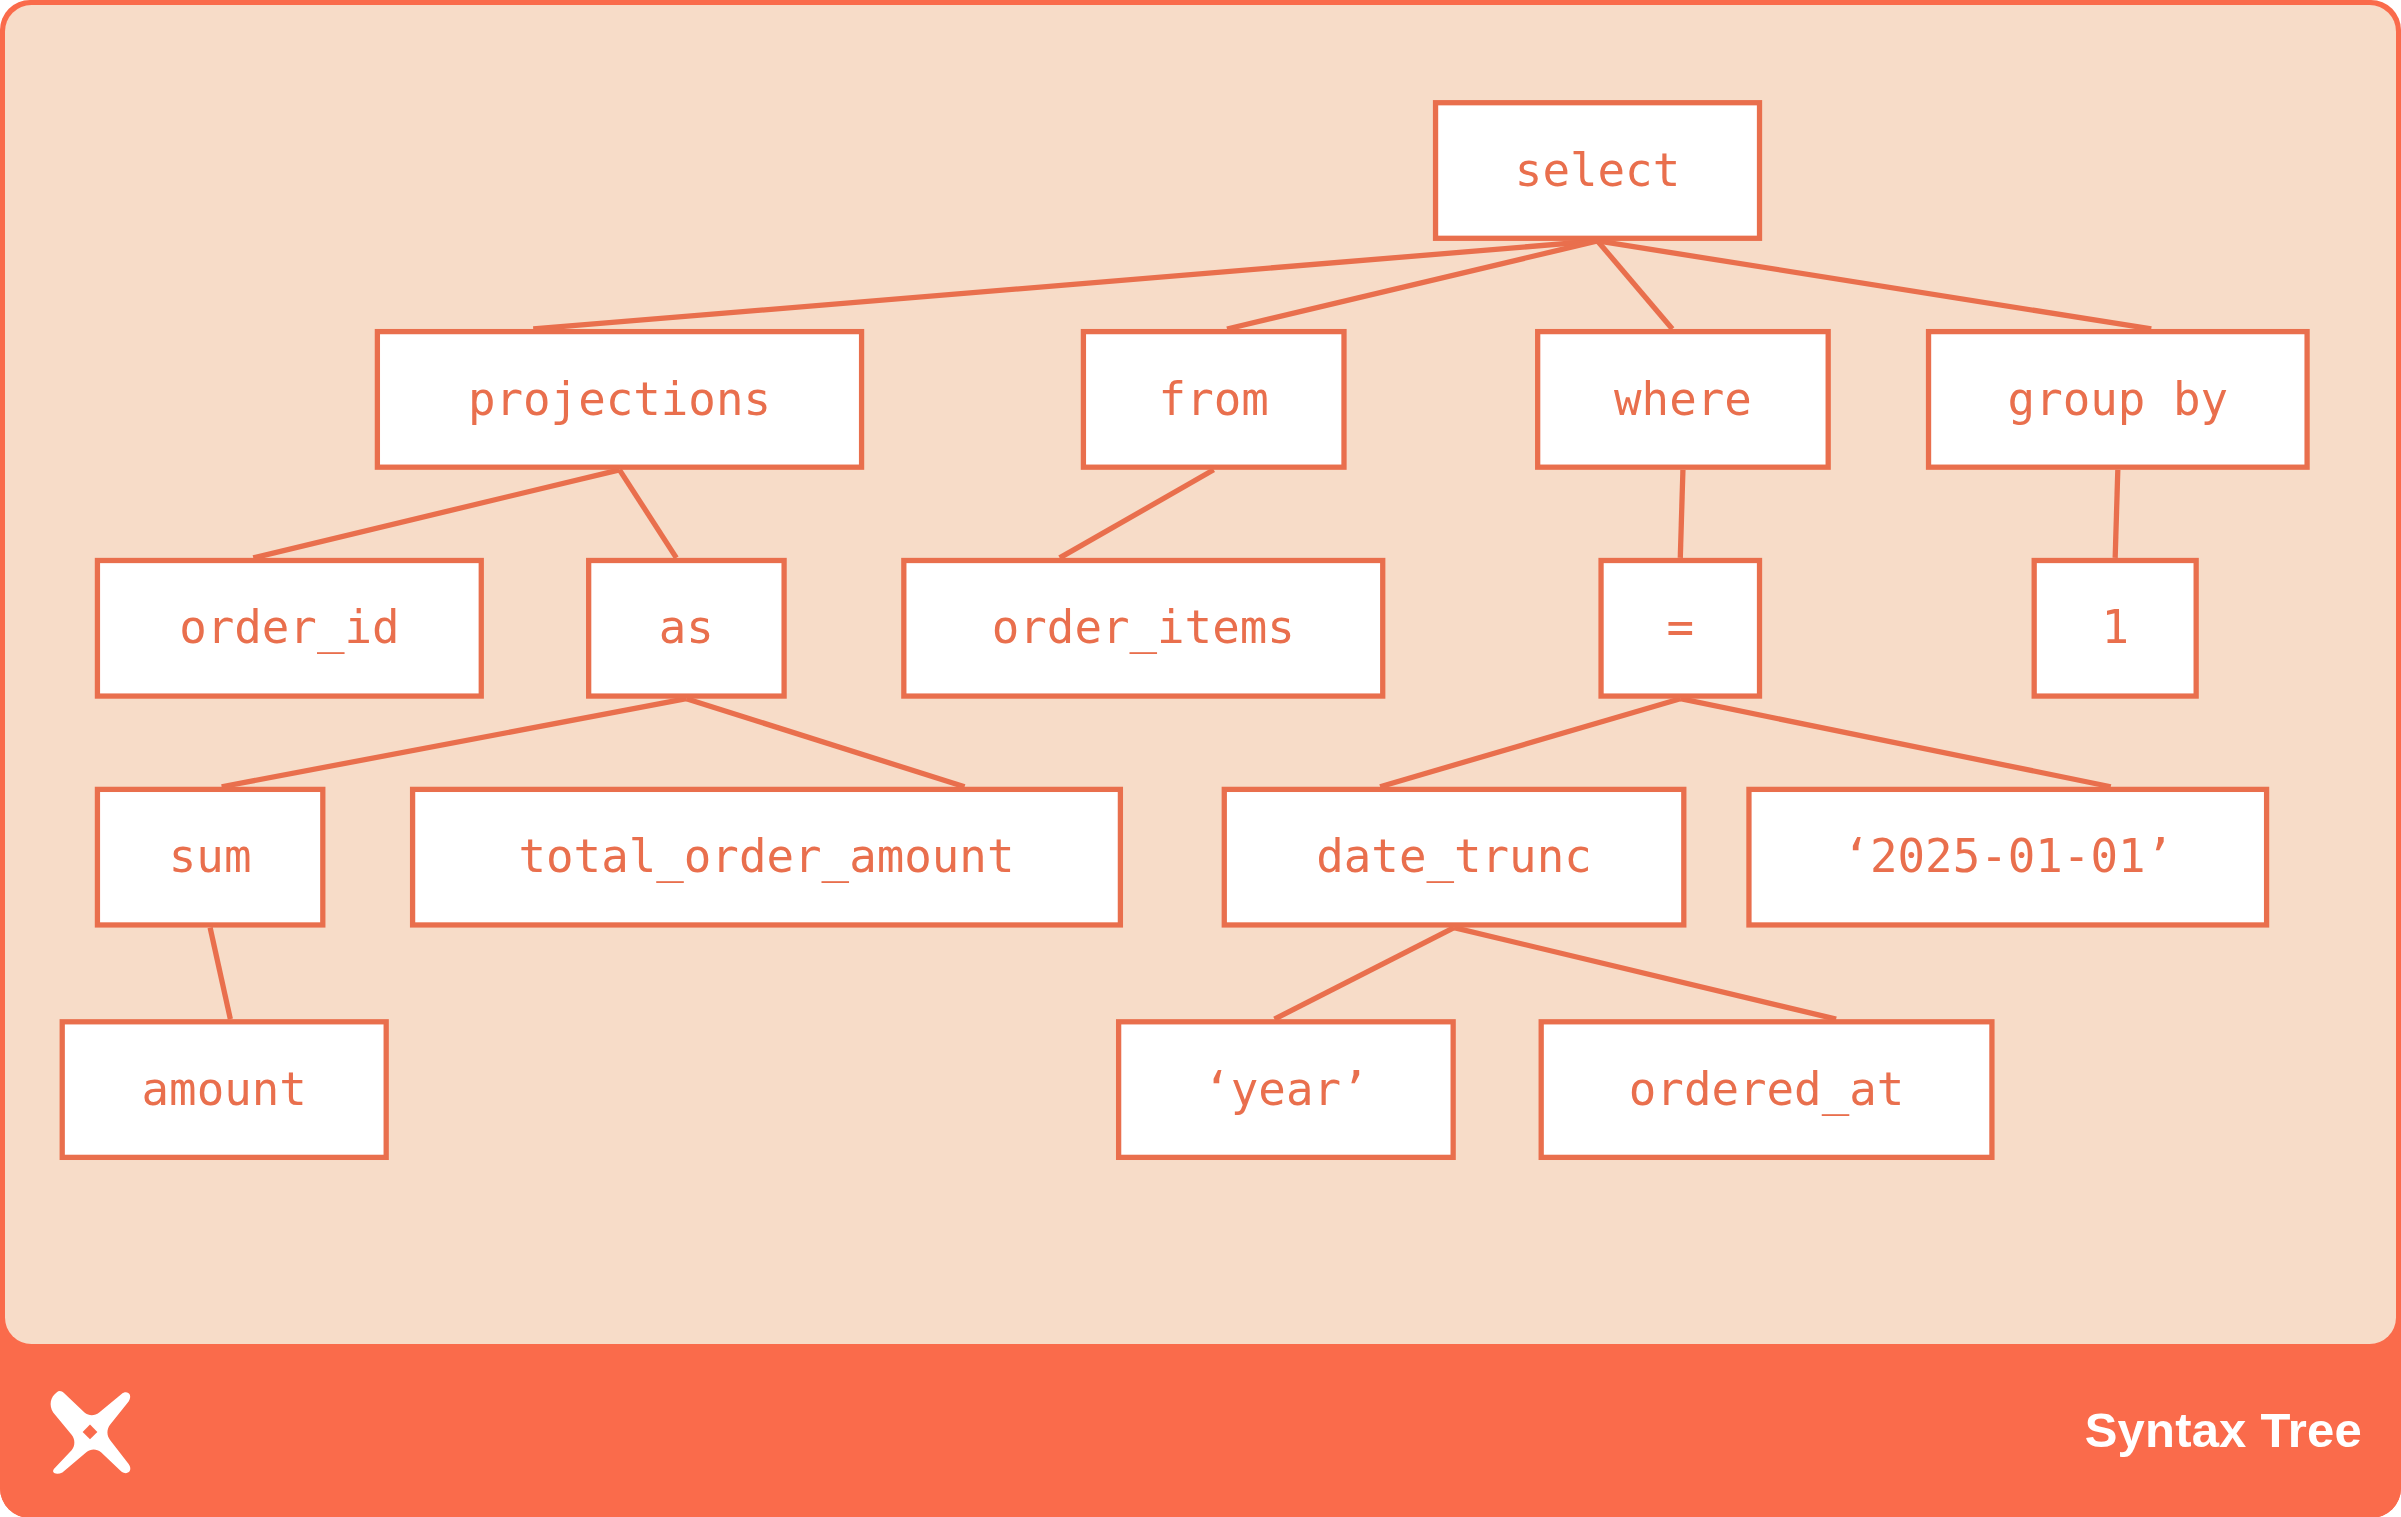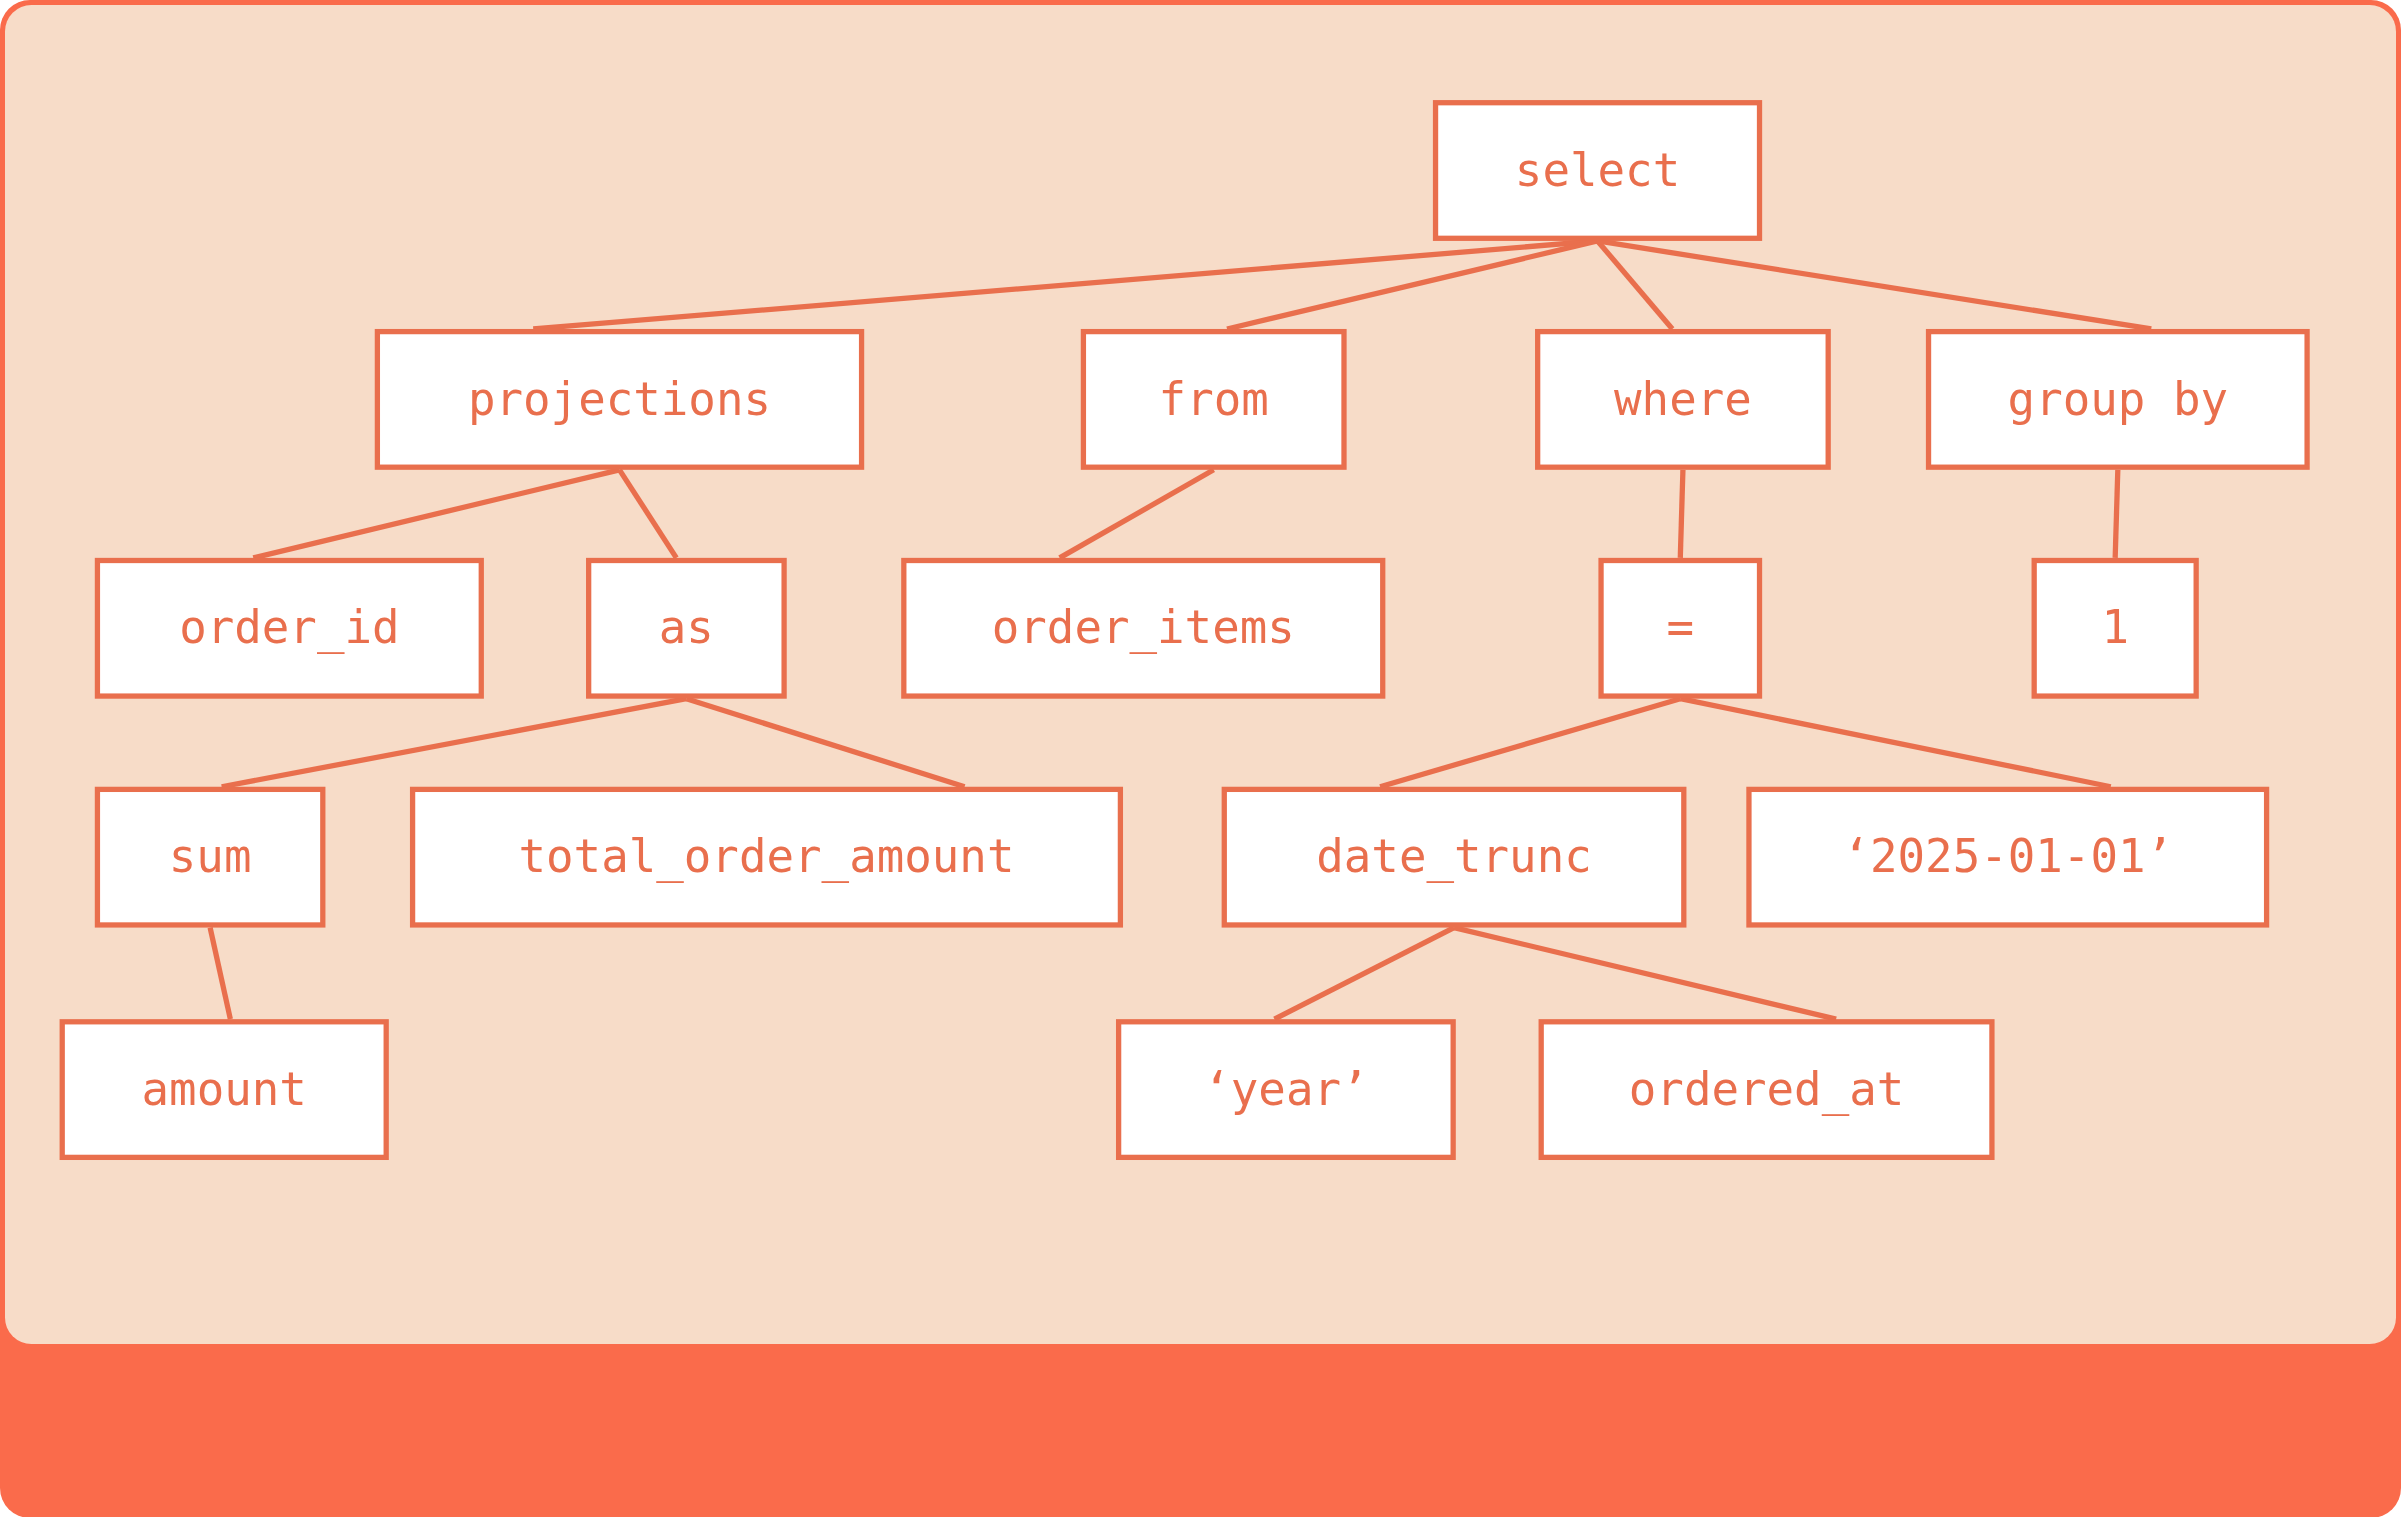--- a/index.html
+++ b/index.html
@@ -169,15 +169,30 @@
             <text x="1455" y="1235" class="node-label">‘year’</text>
           </g>
           <g>
             <rect x="1745" y="1155" width="512" height="154" class="node-rect"></rect>
             <text x="2001" y="1235" class="node-label">ordered_at</text>
           </g>
         </g>
     </svg>
   </div>
 
+  <div id="footer-bar">
+    <svg id="brand-logo" viewBox="0 0 100 100">
+      <path d="M12 10 C 6 16, 6 24, 12 32 L 40 62 C 46 68, 46 76, 40 82
+               L 30 90 C 24 96, 16 96, 10 90 C 4 84, 4 76, 10 70 L 40 40
+               L 62 20 C 68 14, 76 14, 82 20 C 88 26, 88 34, 82 40
+               L 58 64 L 40 82" fill="none" stroke="#FFFFFF" stroke-width="0"></path>
+      <path d="M14 8 C 7 13, 5 22, 10 30 L 30 54 C 34 59, 34 66, 30 71
+               L 12 90 C 6 96, 14 98, 20 95 L 46 73 C 51 69, 57 69, 62 73
+               L 84 94 C 91 99, 97 93, 92 86 L 72 60 C 68 55, 68 48, 72 43
+               L 92 18 C 97 10, 90 5, 84 10 L 60 30 C 55 34, 49 34, 44 30
+               L 22 9 C 19 6, 16 6, 14 8 Z" fill="#FFFFFF"></path>
+      <path d="M50 43 L 58 51 L 50 59 L 42 51 Z" fill="#FA6B4B"></path>
+    </svg>
+    <div id="footer-title">Syntax Tree</div>
+  </div>
 
 </div>
 
 
 </body></html>

